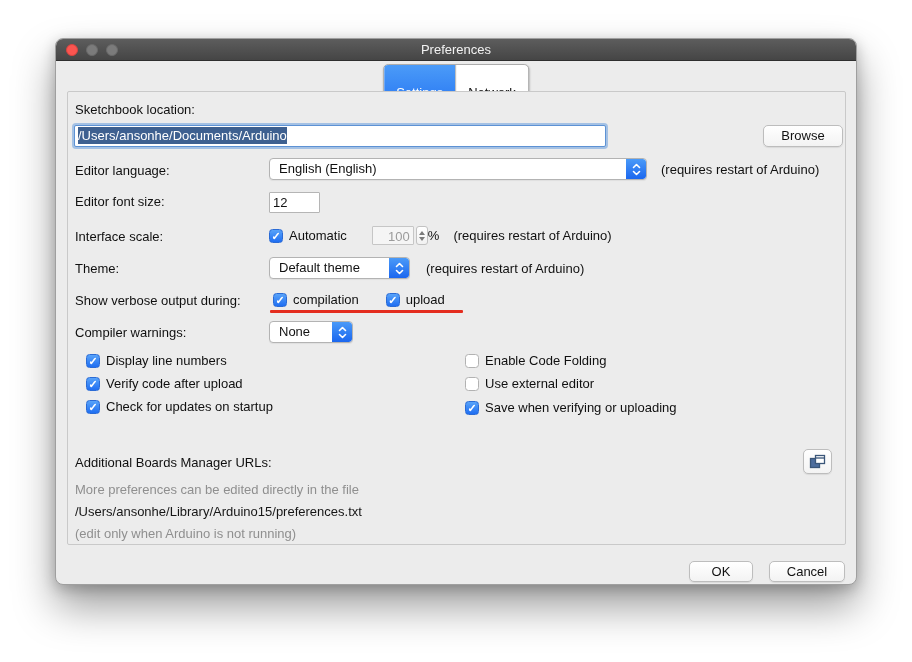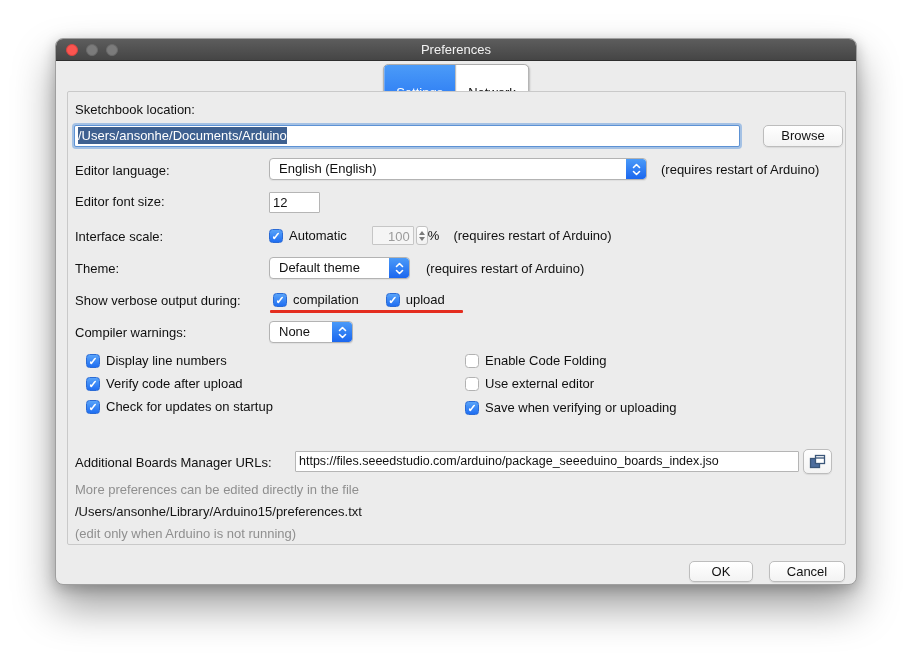--- a/index.html
+++ b/index.html
@@ -102,21 +102,21 @@
   </div>
 
   <div class="segmented">
     <div class="segment selected">Settings</div>
     <div class="segment">Network</div>
   </div>
 
   <div class="panel">
 
     <div class="lbl" style="top:10px">Sketchbook location:</div>
-    <div class="field focused" style="position:absolute; left:6px; top:33px; width:666px; height:22px;">
+    <div class="field focused" style="position:absolute; left:6px; top:33px; width:532px; height:22px;">
       <span class="selection">/Users/ansonhe/Documents/Arduino</span>
     </div>
     <div class="btn" style="position:absolute; left:695px; top:33px; width:80px; height:22px;">Browse</div>
 
     <div class="lbl" style="top:71px">Editor language:</div>
     <div class="ctrl" style="top:66px">
       <div class="dropdown" style="width:378px">
         <span class="dd-value">English (English)</span>
         <span class="dd-cap">
           <svg width="9" height="13" viewBox="0 0 9 13">
@@ -200,21 +200,20 @@
     <div class="cb-item" style="left:397px; top:284px">
       <span class="cb"></span>
       <span class="cb-label">Use external editor</span>
     </div>
     <div class="cb-item" style="left:397px; top:308px">
       <span class="cb checked"></span>
       <span class="cb-label">Save when verifying or uploading</span>
     </div>
 
     <div class="lbl" style="top:363px">Additional Boards Manager URLs:</div>
-    <div class="field" style="position:absolute; left:227px; top:359px; width:504px; height:21px; font-size:12.5px;">https://files.seeedstudio.com/arduino/package_seeeduino_boards_index.jso</div>
     <div class="btn icon-btn" style="left:735px; top:357px; width:29px; height:25px;">
       <svg width="17" height="15" viewBox="0 0 17 15">
         <rect x="1.5" y="4.5" width="9" height="9" fill="#4d6d9d" stroke="#3a5679" stroke-width="1.3"></rect>
         <rect x="6.5" y="1.5" width="9" height="8" fill="#ffffff" stroke="#3a5679" stroke-width="1.3"></rect>
         <line x1="6.5" y1="4" x2="15.5" y2="4" stroke="#3a5679" stroke-width="1.3"></line>
       </svg>
     </div>
 
     <div class="foot gray" style="top:390px">More preferences can be edited directly in the file</div>
     <div class="foot dark" style="top:412px">/Users/ansonhe/Library/Arduino15/preferences.txt</div>

